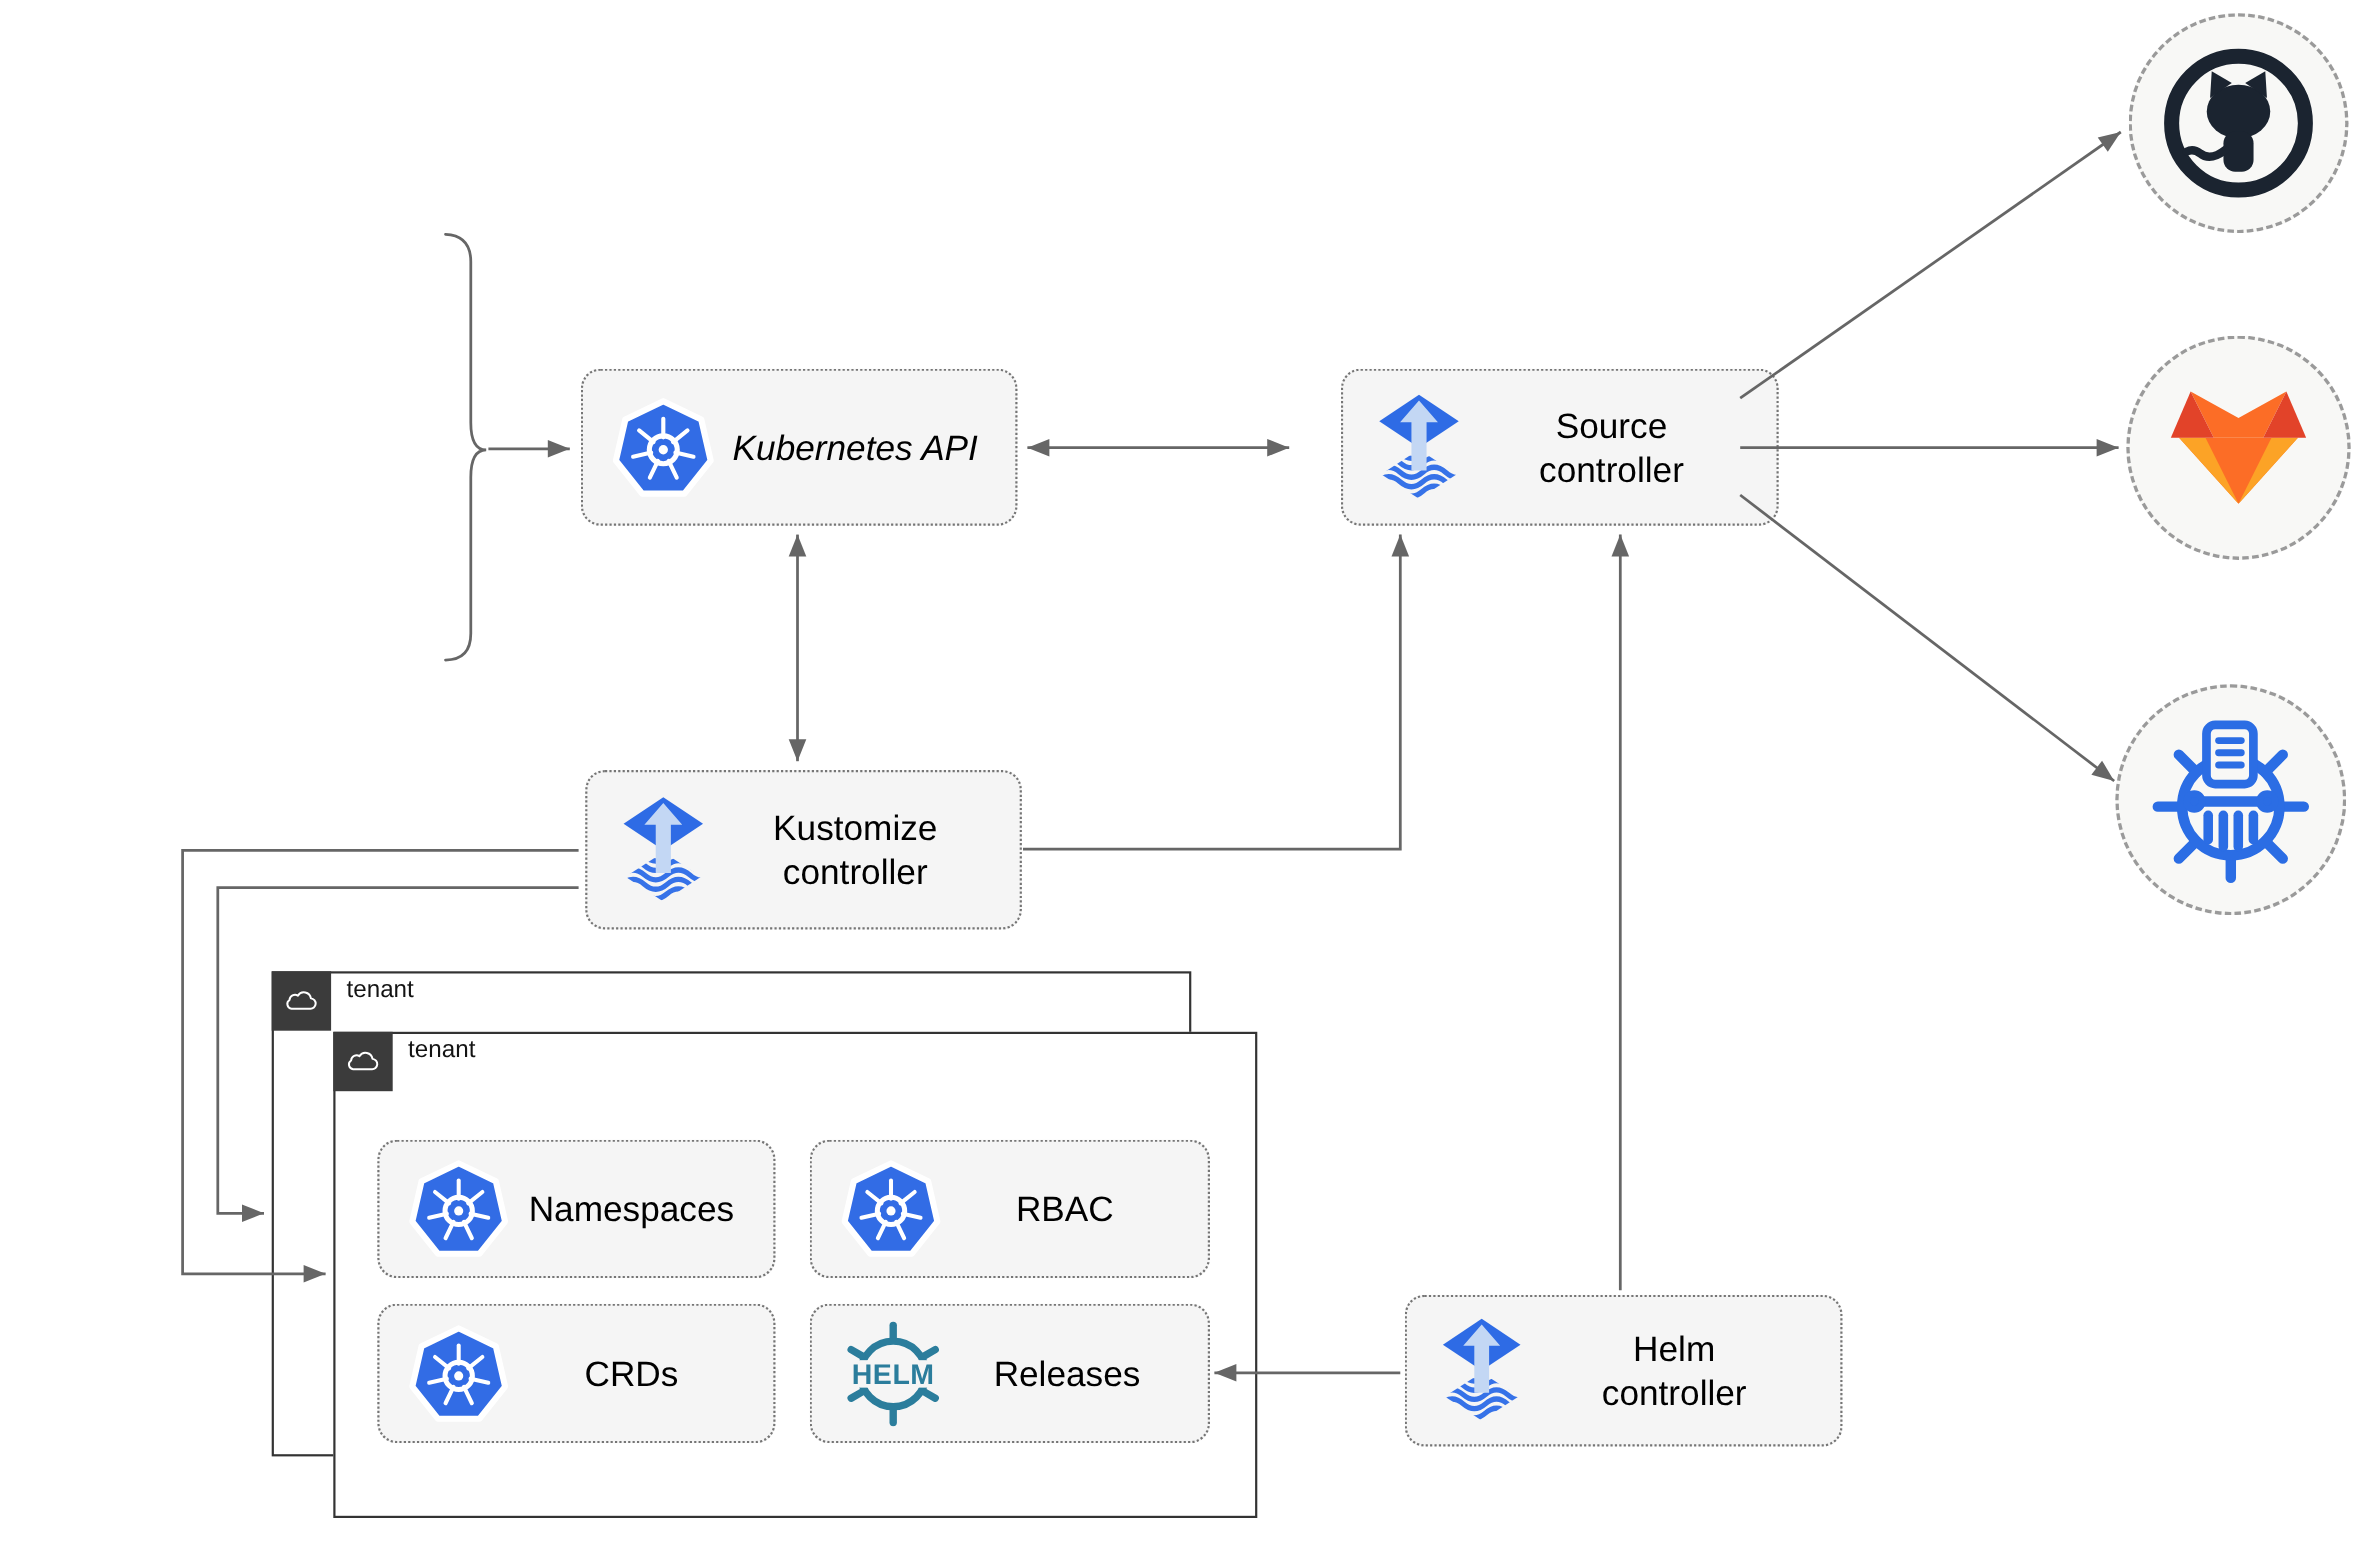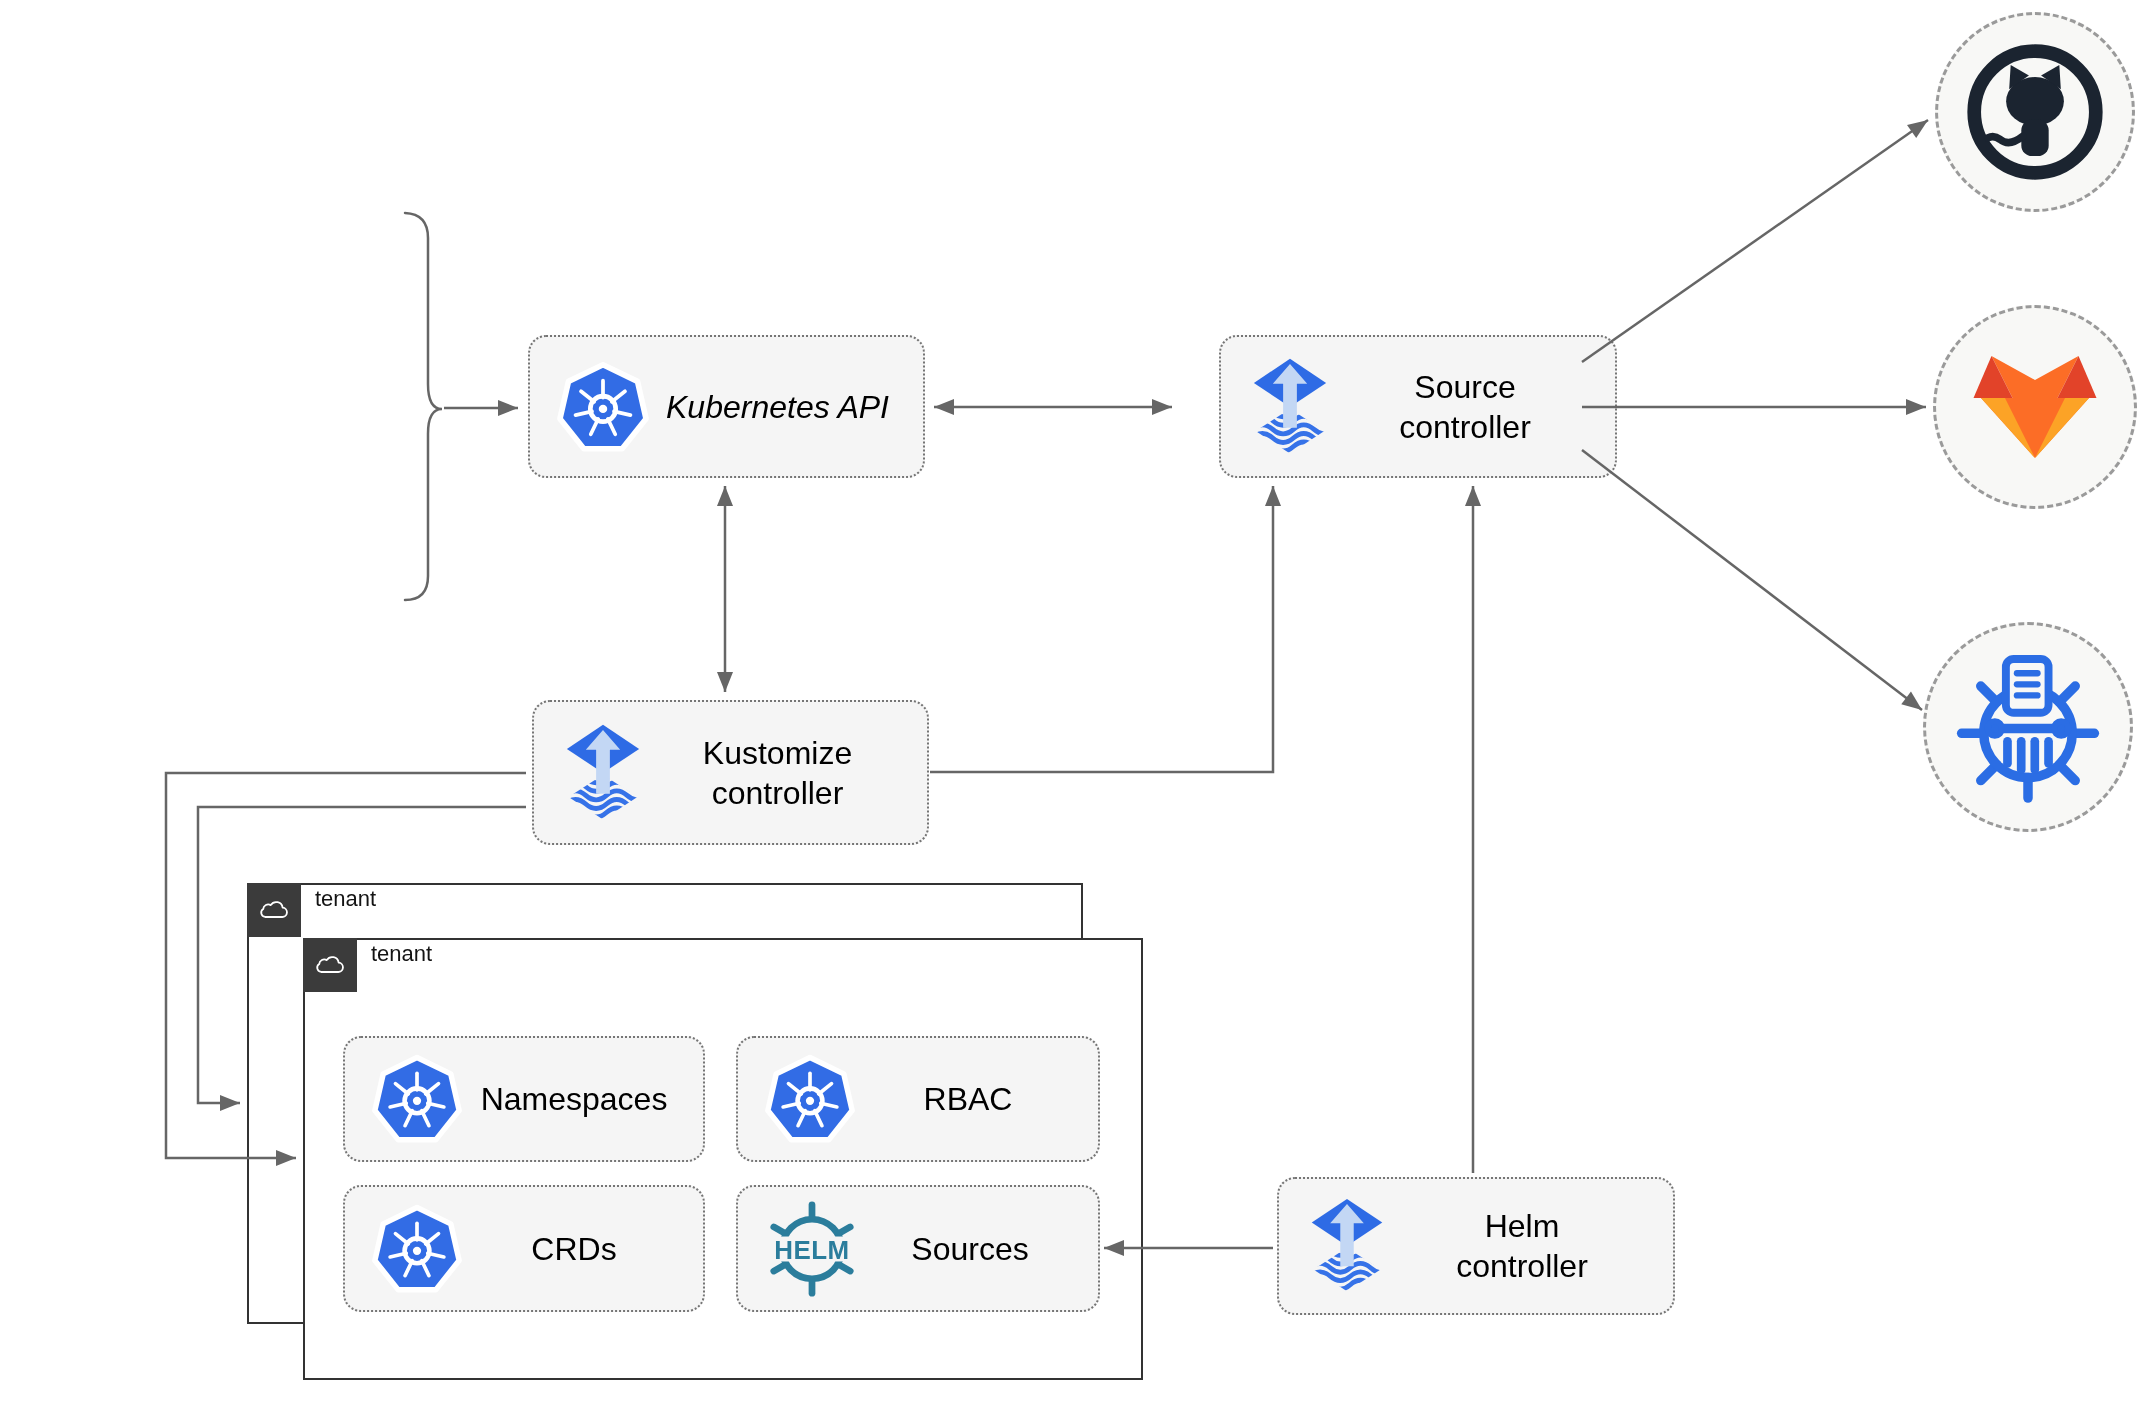--- a/index.html
+++ b/index.html
@@ -140,21 +140,21 @@
           <line x1="50" y1="16" x2="50" y2="4"></line>
           <line x1="20.6" y1="33" x2="10.2" y2="27"></line>
           <line x1="79.4" y1="33" x2="89.8" y2="27"></line>
           <line x1="20.6" y1="67" x2="10.2" y2="73"></line>
           <line x1="79.4" y1="67" x2="89.8" y2="73"></line>
           <line x1="50" y1="84" x2="50" y2="96"></line>
         </g>
         <rect x="6" y="37" width="88" height="26" fill="#f5f5f5"></rect>
         <text x="50" y="60" text-anchor="middle" font-family="Liberation Sans, DejaVu Sans, sans-serif" font-size="27" font-weight="bold" fill="#2B7D9C" letter-spacing="0.5">HELM</text>
       </svg>
-      <div class="node-label">Sources</div>
+      <div class="node-label">Releases</div>
     </div>
   </div>
 
   <div class="circle" style="left:1935px;top:12px;width:200px;height:200px;">
     <svg width="152" height="152" viewBox="0 0 100 100">
       <circle cx="50" cy="50" r="40" fill="none" stroke="#1B2430" stroke-width="9"></circle>
       <ellipse cx="50" cy="43" rx="19" ry="16" fill="#1B2430"></ellipse>
       <polygon points="33,35 34,19 46,26" fill="#1B2430"></polygon>
       <polygon points="67,35 66,19 54,26" fill="#1B2430"></polygon>
       <rect x="41" y="55" width="18" height="24" rx="7" fill="#1B2430"></rect>

